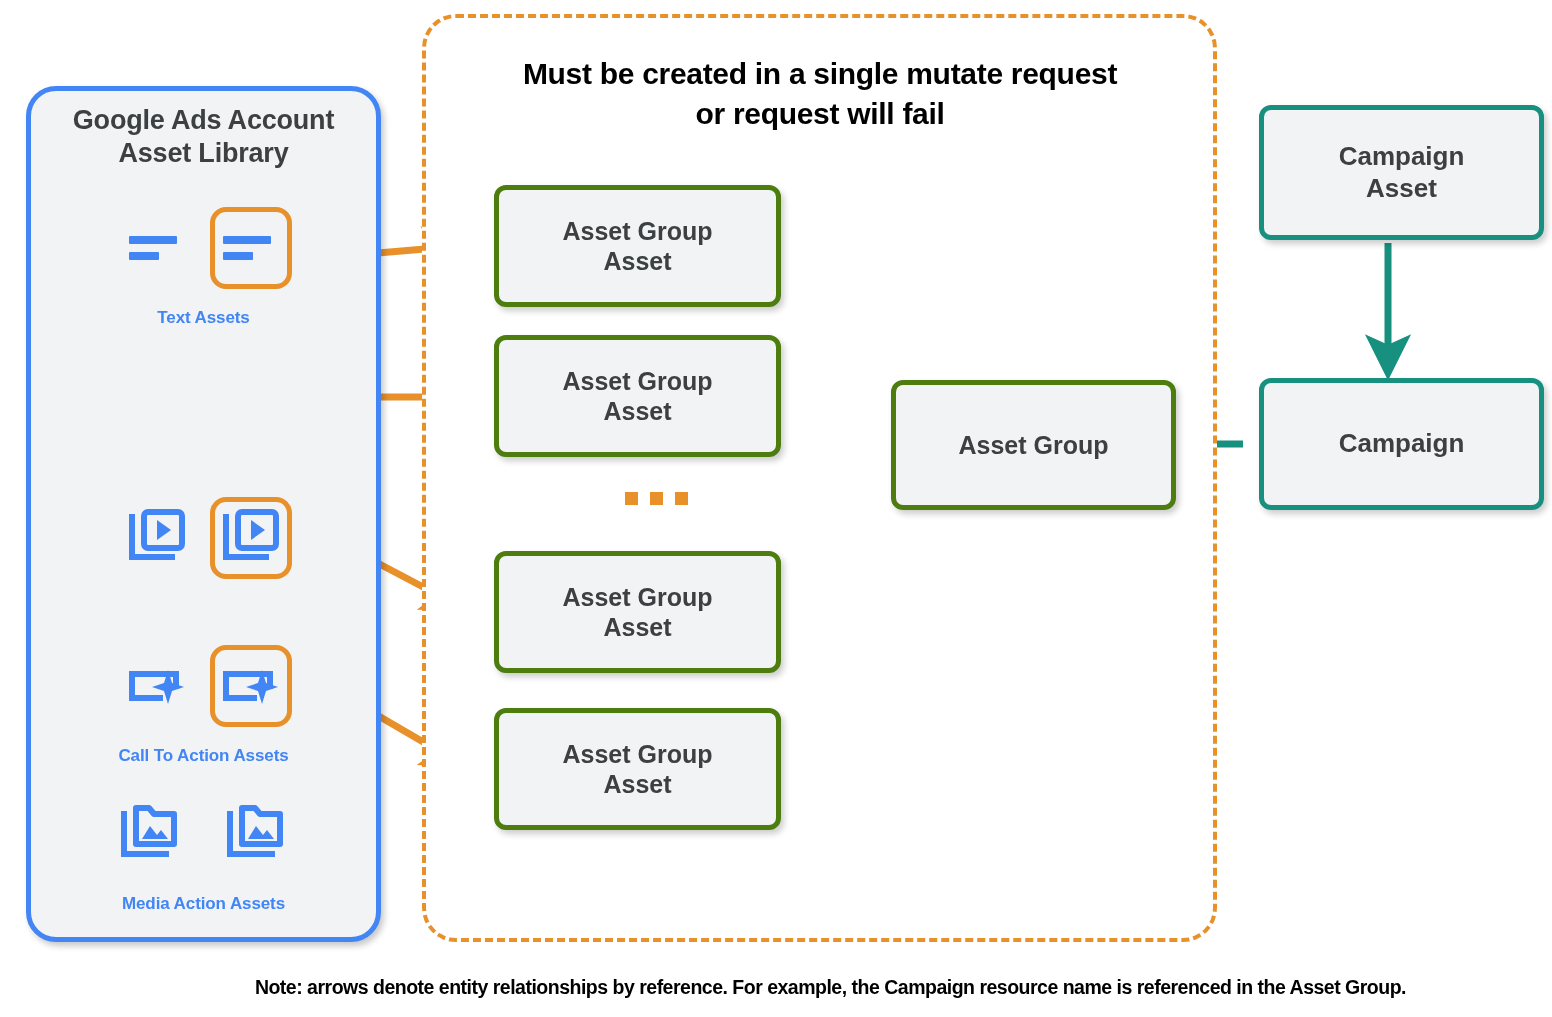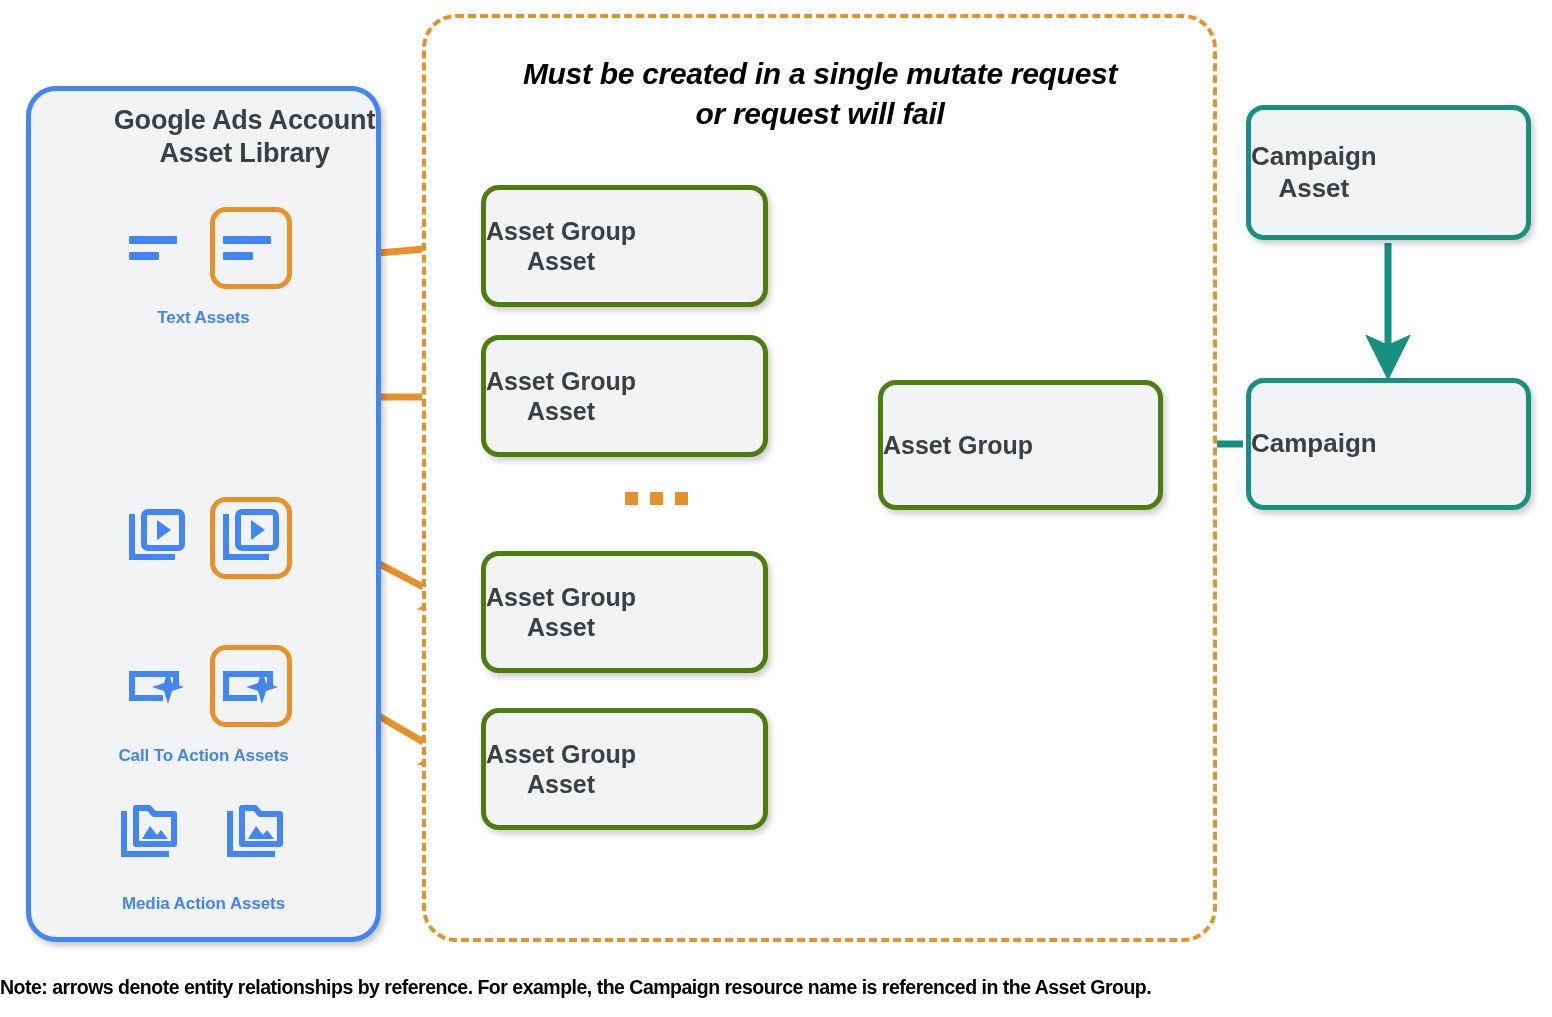--- a/index.html
+++ b/index.html
@@ -13,69 +13,69 @@
 
   
   .lib-panel{
     position:absolute;left:26px;top:86px;width:355px;height:856px;
     background:#F1F3F4;border:5px solid #4285F4;border-radius:30px;
     box-sizing:border-box;box-shadow:3px 4px 6px rgba(0,0,0,.22);
   }
   .lib-title{
     position:absolute;left:26px;top:104px;width:355px;
     text-align:center;font-size:27px;font-weight:bold;color:#3C4043;
-    line-height:1.22;letter-spacing:-.2px;padding-left:41px;
+    line-height:1.22;letter-spacing:-.2px;
   }
 
   .asset-row{position:absolute;left:26px;width:355px;text-align:center;}
   .icon-pair{position:relative;height:96px;display:flex;align-items:center;justify-content:center;gap:12px;}
   .icon-slot{width:82px;height:82px;display:flex;align-items:center;justify-content:center;box-sizing:border-box;}
   .icon-slot.boxed{border:5px solid #E8902A;border-radius:16px;}
   .asset-cap{font-size:17px;font-weight:bold;color:#4285F4;margin-top:12px;letter-spacing:-.1px;}
 
   
   .mutate-box{
     position:absolute;left:422px;top:14px;width:795px;height:928px;
     border:4px dashed #E8902A;border-radius:34px;box-sizing:border-box;background:#ffffff;
   }
   .mutate-title{
     position:absolute;left:440px;top:54px;width:760px;text-align:center;
-    font-size:30px;font-weight:bold;font-style:italic;color:#000;
+    font-size:30px;font-weight:bold;color:#000;
     line-height:1.32;letter-spacing:-.3px;
   }
   .mutate-foot{
     position:absolute;left:440px;top:874px;width:760px;text-align:center;
     font-size:19.5px;font-weight:bold;color:#000;letter-spacing:-.55px;
   }
 
   
   .node{
     position:absolute;box-sizing:border-box;background:#F1F3F4;
-    border-radius:18px;display:flex;align-items:center;
+    border-radius:12px;display:flex;align-items:center;justify-content:center;
     text-align:center;color:#3C4043;font-weight:bold;
-    box-shadow:3px 4px 6px rgba(0,0,0,.20);line-height:1.22;
+    box-shadow:3px 4px 6px rgba(0,0,0,.20);line-height:1.22;margin-left:13px;
   }
   .node.orange{border:5px solid #4d7c0f;}
   .node.teal{border:5px solid #17907F;}
 
   .aga{left:481px;width:287px;height:122px;font-size:25px;}
   .aga1{top:185px;} .aga2{top:335px;} .aga3{top:551px;} .aga4{top:708px;}
 
   .asset-group{left:878px;top:380px;width:285px;height:130px;font-size:25px;}
   .camp-budget{left:1246px;top:105px;width:285px;height:135px;font-size:26px;}
   .campaign{left:1246px;top:378px;width:285px;height:132px;font-size:26px;}
 
   
   .ellipsis{position:absolute;left:625px;top:492px;display:flex;gap:12px;}
   .ellipsis i{display:block;width:13px;height:13px;background:#E8902A;}
 
   
   .footnote{
-    position:absolute;left:0;top:976px;width:1360px;text-align:left;
-    font-size:19.5px;font-weight:bold;color:#000;letter-spacing:-.5px;
+    position:absolute;left:0;top:976px;width:1360px;text-align:right;
+    font-size:19.5px;font-weight:bold;color:#000;letter-spacing:-.5px;padding-left:46px;
   }
 </style>
 </head>
 <body>
 
 <div id="stage">
 
   <svg id="wires" viewBox="0 0 1552 1017">
     <defs>
       <marker id="ar-o" markerWidth="7" markerHeight="7" refX="5.4" refY="3.5" orient="auto" markerUnits="strokeWidth">

